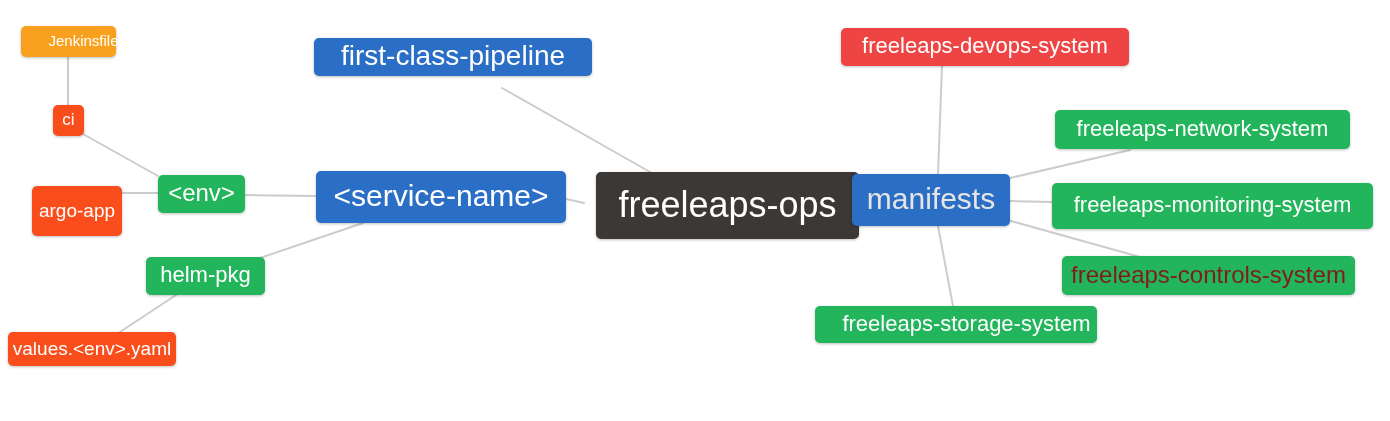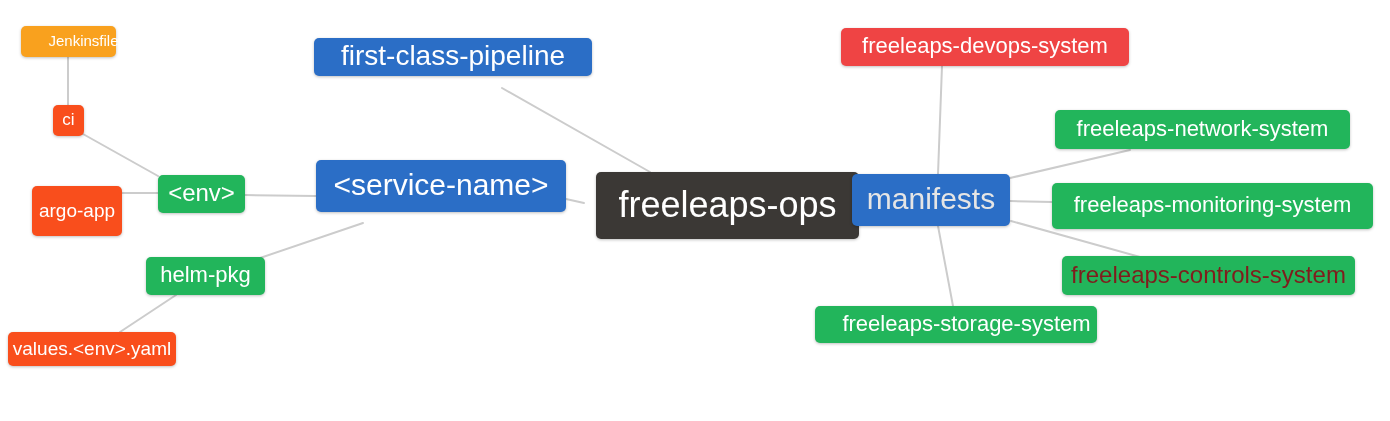--- a/index.html
+++ b/index.html
@@ -61,21 +61,21 @@
       <line x1="1010" y1="178" x2="1130" y2="150"></line>
       <line x1="1010" y1="201" x2="1052" y2="202"></line>
       <line x1="1011" y1="221" x2="1140" y2="257"></line>
       <line x1="938" y1="226" x2="953" y2="306"></line>
     </svg>
   <div id="node-layer">
       <div class="node" style="left: 21px; top: 26px; width: 95px; height: 31px; font-size: 15px; background: rgb(249, 161, 30); color: rgb(255, 255, 255); padding-left: 30px;">Jenkinsfile</div>
       <div class="node" style="left: 53px; top: 105px; width: 31px; height: 31px; font-size: 17px; background: rgb(249, 78, 28); color: rgb(255, 255, 255);">ci</div>
       <div class="node" style="left: 32px; top: 176px; width: 90px; height: 50px; font-size: 19px; background: rgb(249, 78, 28); color: rgb(255, 255, 255); margin-top: 10px;">argo-app</div>
       <div class="node" style="left: 158px; top: 175px; width: 87px; height: 38px; font-size: 24px; background: rgb(34, 181, 91); color: rgb(255, 255, 255);">&lt;env&gt;</div>
-      <div class="node" style="left: 316px; top: 160px; width: 250px; height: 52px; font-size: 30px; background: rgb(43, 110, 198); color: rgb(255, 255, 255);">&lt;service-name&gt;</div>
+      <div class="node" style="left: 316px; top: 171px; width: 250px; height: 52px; font-size: 30px; background: rgb(43, 110, 198); color: rgb(255, 255, 255);">&lt;service-name&gt;</div>
       <div class="node" style="left: 314px; top: 38px; width: 278px; height: 38px; font-size: 28px; background: rgb(43, 110, 198); color: rgb(255, 255, 255);">first-class-pipeline</div>
       <div class="node" style="left: 584px; top: 172px; width: 263px; height: 67px; font-size: 36px; background: rgb(59, 56, 53); color: rgb(255, 255, 255); margin-left: 12px;">freeleaps-ops</div>
       <div class="node" style="left: 852px; top: 174px; width: 158px; height: 52px; font-size: 30px; background: rgb(43, 110, 198); color: #e5e5e5;">manifests</div>
       <div class="node" style="left: 797px; top: 28px; width: 288px; height: 38px; font-size: 22px; background: #ef4444; color: rgb(255, 255, 255); margin-left: 44px;">freeleaps-devops-system</div>
       <div class="node" style="left: 1055px; top: 110px; width: 295px; height: 39px; font-size: 22px; background: rgb(34, 181, 91); color: rgb(255, 255, 255);">freeleaps-network-system</div>
       <div class="node" style="left: 1052px; top: 183px; width: 321px; height: 46px; font-size: 22px; background: rgb(34, 181, 91); color: rgb(255, 255, 255);">freeleaps-monitoring-system</div>
       <div class="node" style="left: 1062px; top: 256px; width: 293px; height: 39px; font-size: 24px; background: rgb(34, 181, 91); color: #7f1d1d;">freeleaps-controls-system</div>
       <div class="node" style="left: 815px; top: 306px; width: 282px; height: 37px; font-size: 22px; background: rgb(34, 181, 91); color: rgb(255, 255, 255); padding-left: 21px;">freeleaps-storage-system</div>
       <div class="node" style="left: 146px; top: 257px; width: 119px; height: 38px; font-size: 22px; background: rgb(34, 181, 91); color: rgb(255, 255, 255);">helm-pkg</div>
       <div class="node" style="left: 8px; top: 332px; width: 168px; height: 34px; font-size: 19px; background: rgb(249, 78, 28); color: rgb(255, 255, 255);">values.&lt;env&gt;.yaml</div>

